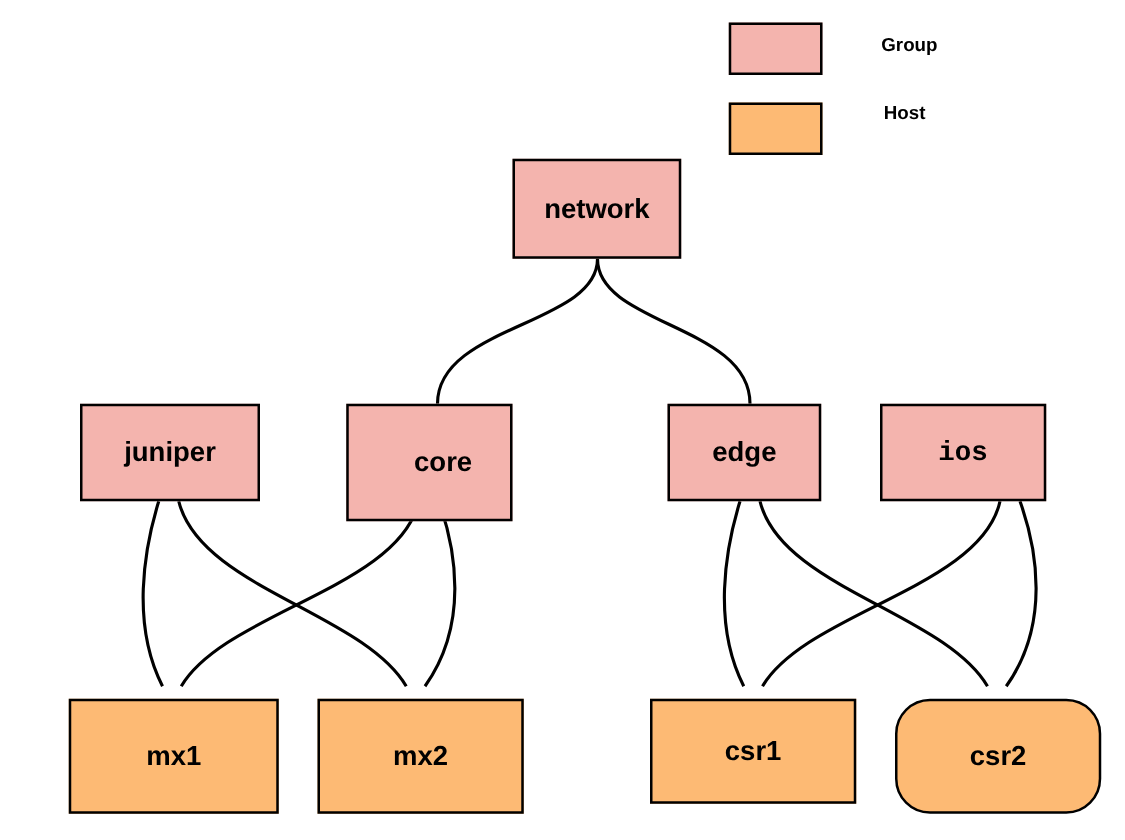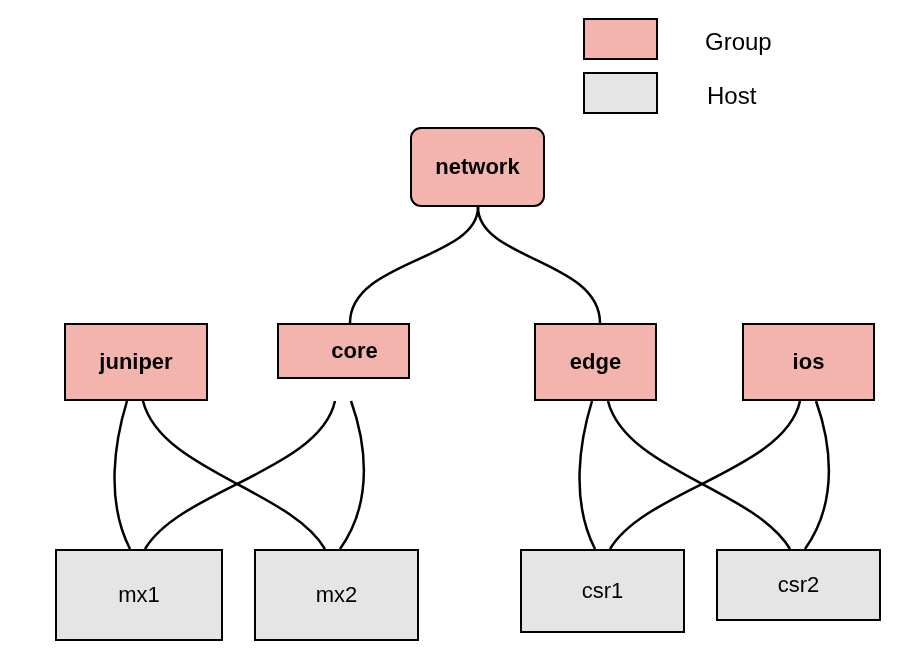--- a/index.html
+++ b/index.html
@@ -20,33 +20,34 @@
       align-items: center;
       justify-content: center;
       border: 2px solid #000;
       font-size: 22px;
     }
     .group-node {
       background-color: #f4b4ae;
       font-weight: bold;
     }
     .host-node {
-      background-color: #e5e5e5;
-      font-weight: normal;
+      background-color: #fdba74;
+      font-weight: bold;
+      margin-top: 10px;
     }
     .legend-box {
       position: absolute;
       width: 75px;
       height: 42px;
       border: 2px solid #000;
     }
     .legend-label {
       position: absolute;
-      font-size: 24px;
-      font-weight: normal;
+      font-size: 15px;
+      font-weight: bold;
     }
     svg.connector {
       position: absolute;
       top: 0;
       left: 0;
       width: 900px;
       height: 672px;
       pointer-events: none;
     }
     svg.connector path {
@@ -80,41 +81,41 @@
 
   <path d="M 592 401 C 580 440, 570 500, 595 549"></path>
 
   <path d="M 608 401 C 625 470, 755 490, 790 549"></path>
 
   <path d="M 800 401 C 785 470, 645 490, 610 549"></path>
 
   <path d="M 816 401 C 830 440, 840 500, 805 549"></path>
 </svg>
 
-<div class="node group-node" style="left:410px; top:127px; width:135px; height:80px;border-radius:11px;">
+<div class="node group-node" style="left:410px; top:127px; width:135px; height:80px;">
   <span>network</span>
 </div>
 
 <div class="node group-node" style="left:64px; top:323px; width:144px; height:78px;">
   <span>juniper</span>
 </div>
-<div class="node group-node" style="left:277px; top:323px; width:133px; height:56px;padding-left:22px;">
+<div class="node group-node" style="left:277px; top:323px; width:133px; height:94px;padding-left:22px;">
   <span>core</span>
 </div>
 <div class="node group-node" style="left:534px; top:323px; width:123px; height:78px;">
   <span>edge</span>
 </div>
-<div class="node group-node" style="left:742px; top:323px; width:133px; height:78px;">
+<div class="node group-node" style="left:704px; top:323px; width:133px; height:78px;font-family:Liberation Mono, monospace;">
   <span>ios</span>
 </div>
 
 <div class="node host-node" style="left:55px; top:549px; width:168px; height:92px;">
   <span>mx1</span>
 </div>
 <div class="node host-node" style="left:254px; top:549px; width:165px; height:92px;">
   <span>mx2</span>
 </div>
 <div class="node host-node" style="left:520px; top:549px; width:165px; height:84px;">
   <span>csr1</span>
 </div>
-<div class="node host-node" style="left:716px; top:549px; width:165px; height:72px;">
+<div class="node host-node" style="left:716px; top:549px; width:165px; height:92px;border-radius:28px;">
   <span>csr2</span>
 </div>
 
 </body></html>

